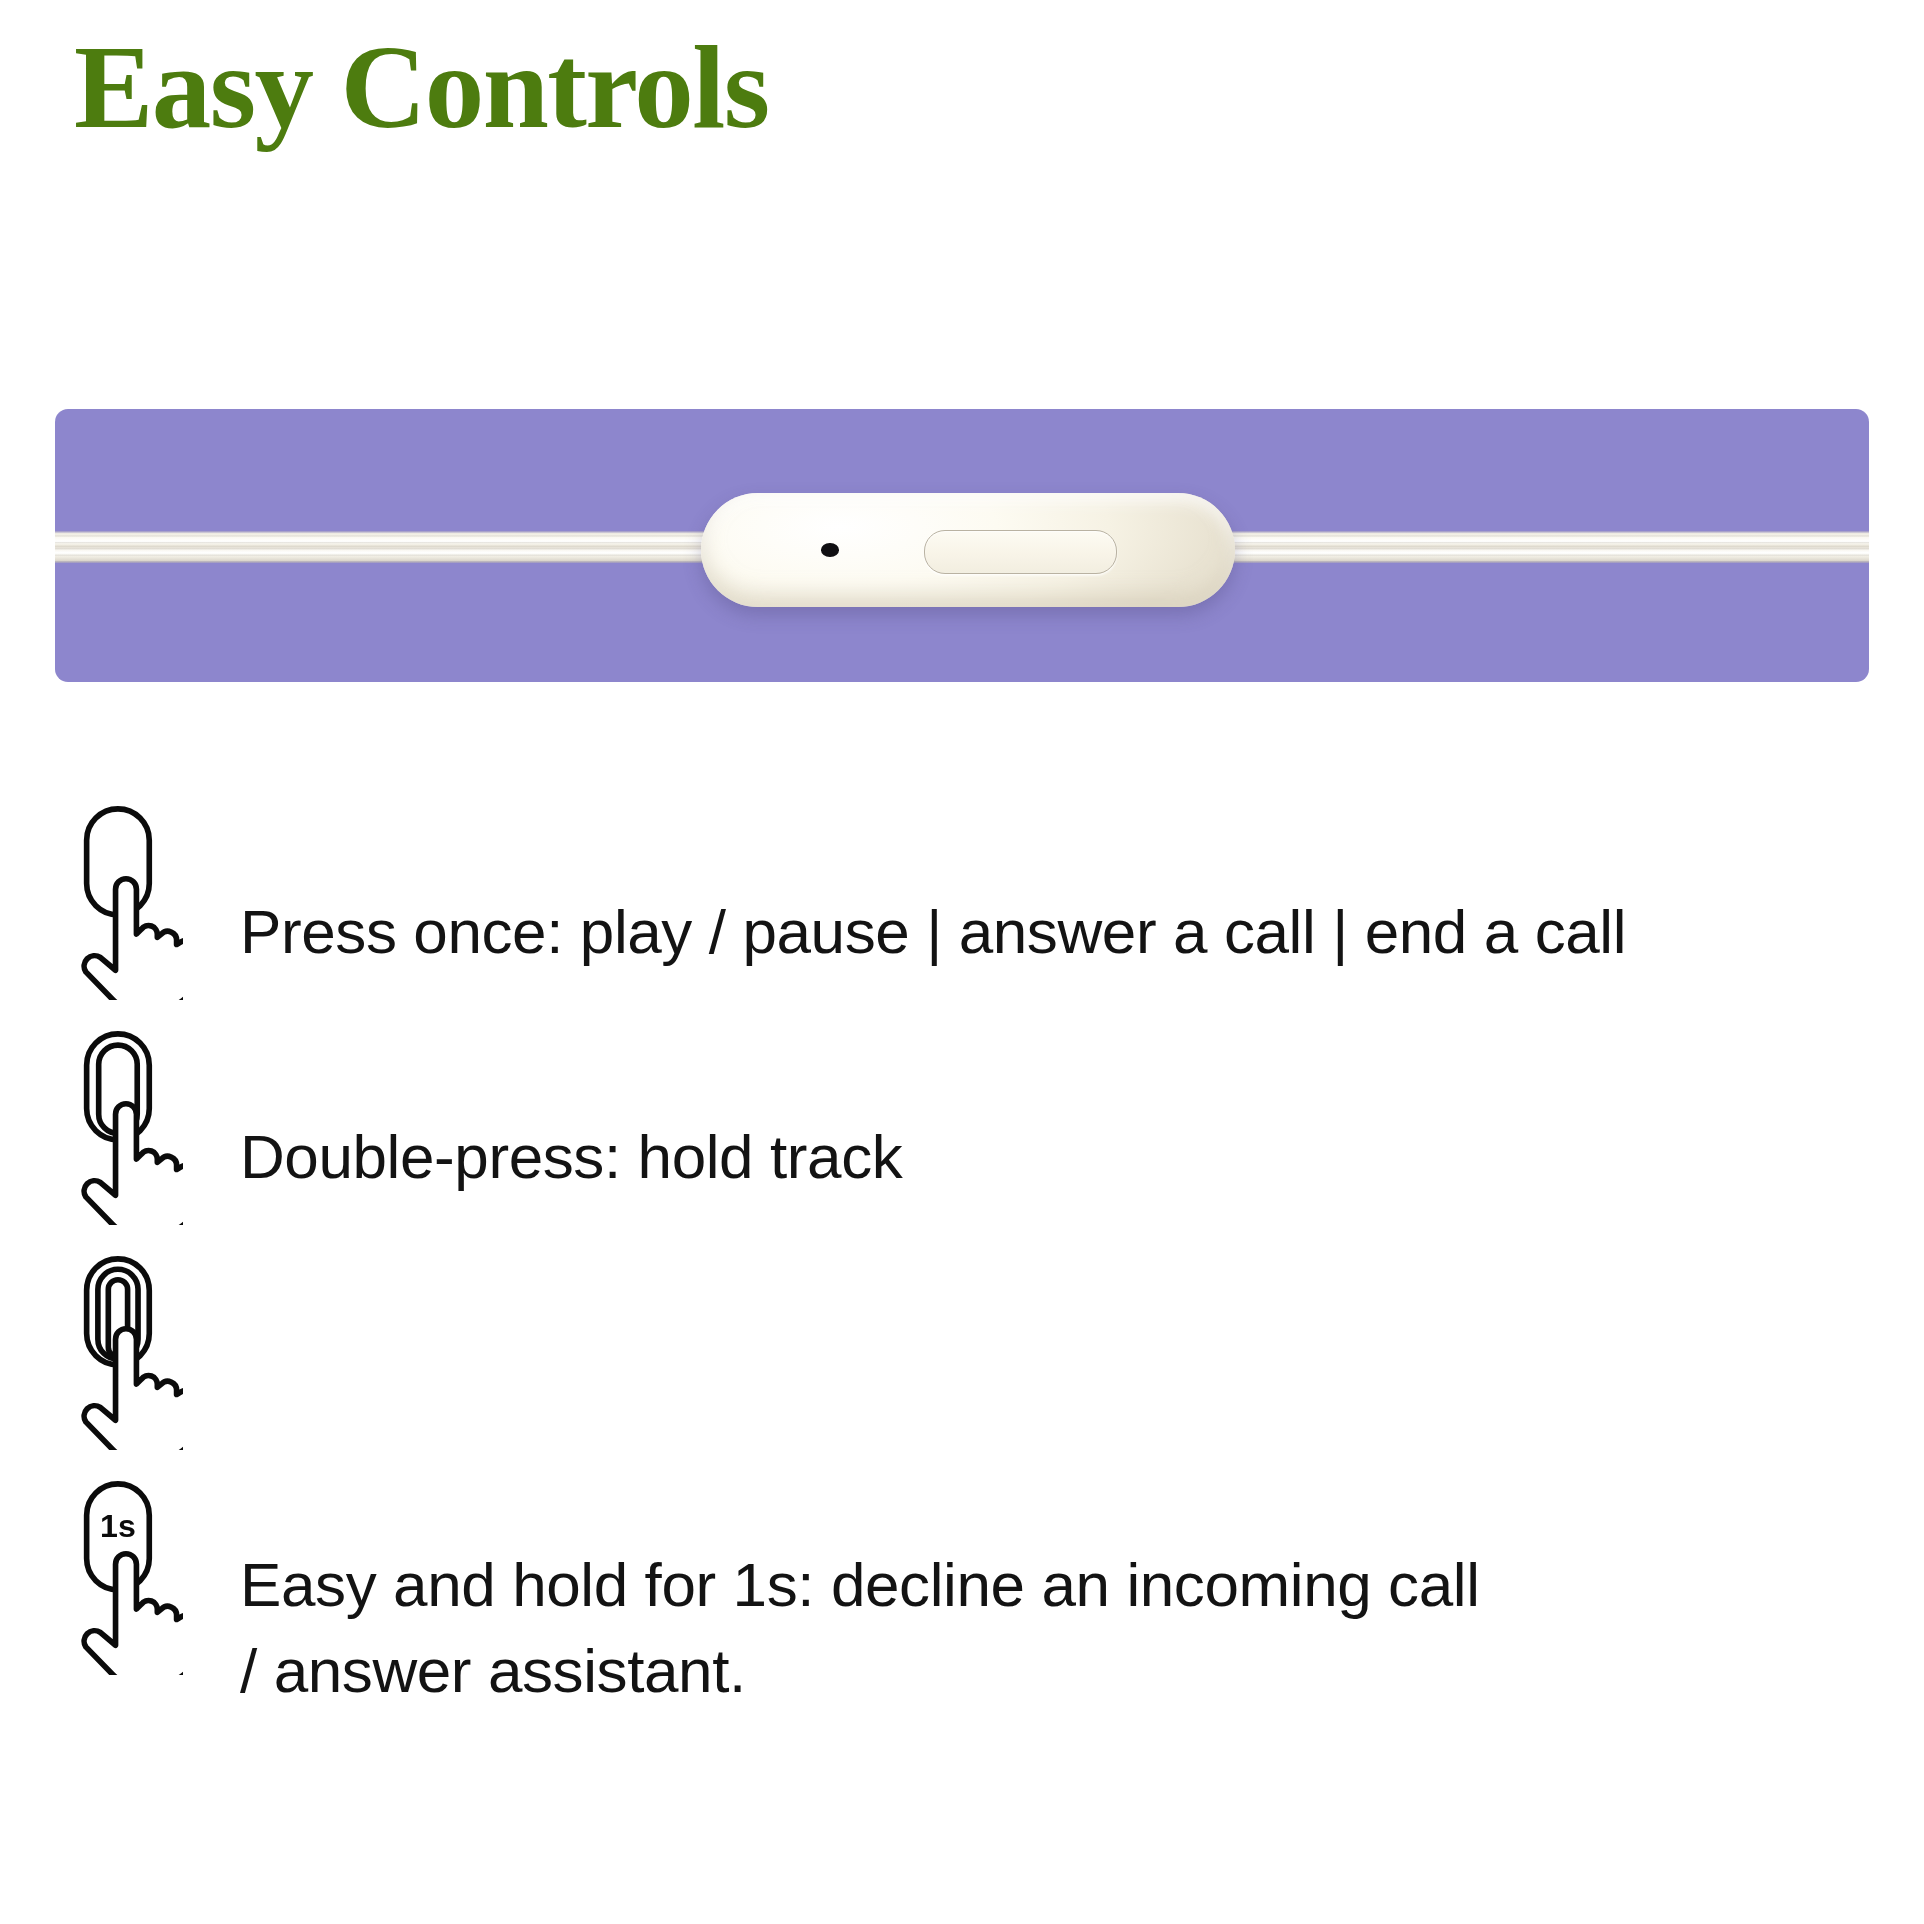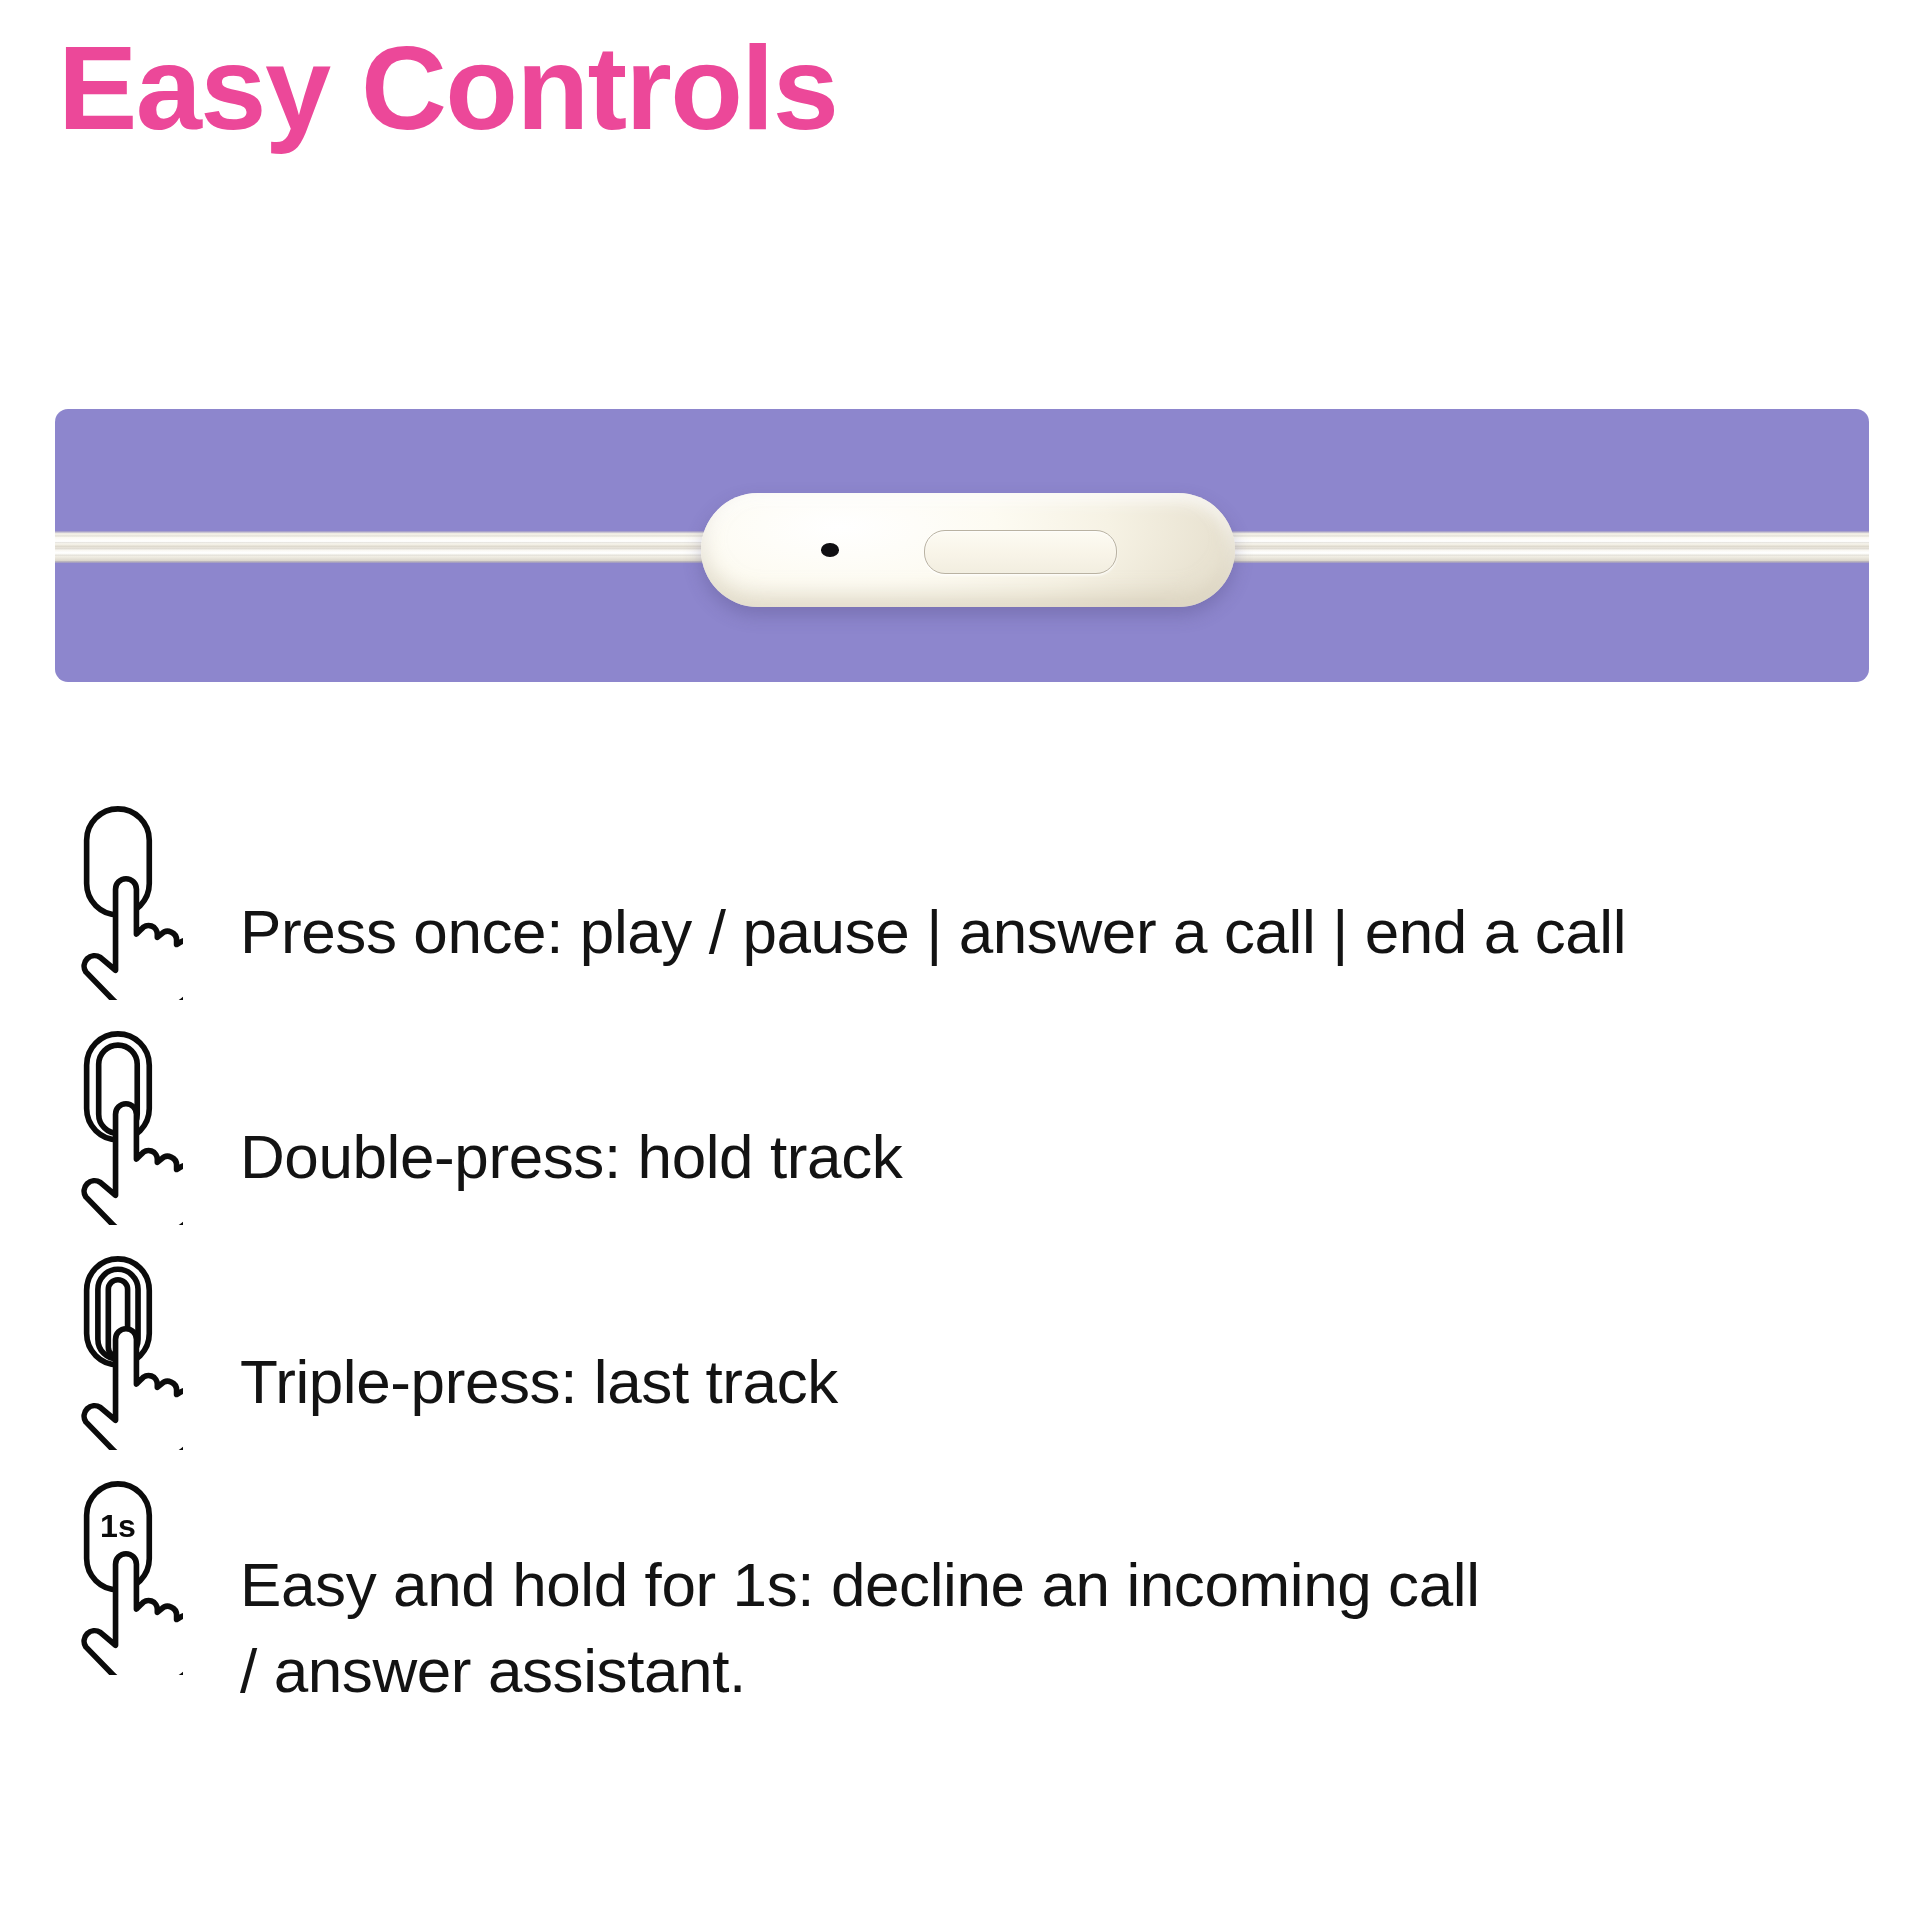--- a/index.html
+++ b/index.html
@@ -12,28 +12,29 @@
     height: 1925px;
     font-family: "Liberation Sans", sans-serif;
     color: #111111;
     overflow: hidden;
     position: relative;
   }
 
   
   .page-title {
     position: absolute;
-    left: 58px;
+    left: 74px;
     top: 27px;
     font-size: 119px;
     line-height: 1.02;
     font-weight: 700;
     letter-spacing: -1.6px;
-    color: #ec4899;
+    color: #4d7c0f;
     white-space: nowrap;
+    font-family: Liberation Serif, serif;
   }
 
   
   .hero-banner {
     position: absolute;
     left: 55px;
     top: 409px;
     width: 1814px;
     height: 273px;
     background: #8d86cd;
@@ -247,23 +248,20 @@
             a36 36 0 0 1 -36 36
             h-47
             a26 26 0 0 1 -18 -8
             l-34 -35
             a13 13 0 0 1 18 -18
             l19 16
             z"></path>
         </g>
       </svg>
     </div>
-    <div class="row-text">
-      <span class="line">Triple-press: last track</span>
-    </div>
   </div>
 
   <div class="instruction-row row-last">
     <div class="row-icon">
       <svg viewBox="0 0 132 244" xmlns="http://www.w3.org/2000/svg">
         <g fill="none" stroke="#0b0b0b" stroke-width="7" stroke-linejoin="round" stroke-linecap="round">
           <rect x="12" y="6" width="78" height="132" rx="39" ry="39"></rect>
           <path fill="#ffffff" d="
             M48 106
             a13 13 0 0 1 26 0

